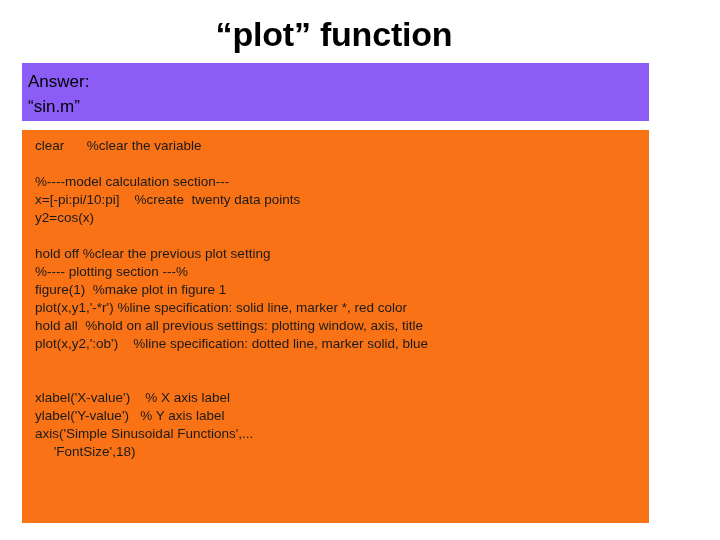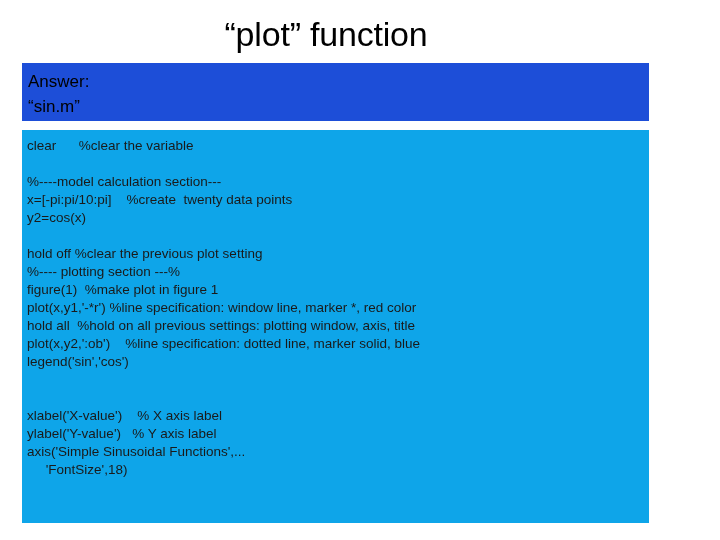--- a/index.html
+++ b/index.html
@@ -21,60 +21,60 @@
     left: 0;
     top: 0;
     width: 720px;
     height: 540px;
     background: #ffffff;
   }
 
   
   .slide-title {
     position: absolute;
-    left: 4px;
+    left: 12px;
     top: 14px;
     width: 644px;
     text-align: center;
     font-size: 34px;
-    font-weight: normal;
+    font-weight: bold;
     color: #000000;
     letter-spacing: -0.2px;
     line-height: 40px;
     white-space: pre;
   }
 
   
   .answer-band {
     position: absolute;
     left: 22px;
     top: 63px;
     width: 627px;
     height: 58px;
-    background: #1d4ed8;
+    background: #8b5cf6;
     box-sizing: border-box;
     padding: 6px 0 0 6px;
   }
   .answer-line {
     font-size: 17px;
     line-height: 25px;
     color: #000000;
     white-space: pre;
   }
 
   
   .code-panel {
     position: absolute;
     left: 22px;
     top: 130px;
     width: 627px;
     height: 393px;
-    background: #0ea5e9;
+    background: #f97316;
     box-sizing: border-box;
-    padding: 7px 0 0 5px;
+    padding: 7px 0 0 13px;
   }
   .code-line {
     font-size: 13.5px;
     line-height: 18px;
     color: #1a1a1a;
     white-space: pre;
     min-height: 18px;
   }
   .code-line.blank {
     height: 18px;
@@ -96,24 +96,23 @@
     <div id="code-lines">
         <div class="code-line">clear      %clear the variable</div>
         <div class="code-line blank"></div>
         <div class="code-line">%----model calculation section---</div>
         <div class="code-line">x=[-pi:pi/10:pi]    %create  twenty data points</div>
         <div class="code-line">y2=cos(x)</div>
         <div class="code-line blank"></div>
         <div class="code-line">hold off %clear the previous plot setting</div>
         <div class="code-line">%---- plotting section ---%</div>
         <div class="code-line">figure(1)  %make plot in figure 1</div>
-        <div class="code-line">plot(x,y1,'-*r') %line specification: window line, marker *, red color</div>
+        <div class="code-line">plot(x,y1,'-*r') %line specification: solid line, marker *, red color</div>
         <div class="code-line">hold all  %hold on all previous settings: plotting window, axis, title</div>
         <div class="code-line">plot(x,y2,':ob')    %line specification: dotted line, marker solid, blue</div>
-        <div class="code-line">legend('sin','cos')</div>
         <div class="code-line blank"></div>
         <div class="code-line blank"></div>
         <div class="code-line">xlabel('X-value')    % X axis label</div>
         <div class="code-line">ylabel('Y-value')   % Y axis label</div>
         <div class="code-line">axis('Simple Sinusoidal Functions',...</div>
         <div class="code-line">     'FontSize',18)</div>
       </div>
   </div>
 
 </div>

